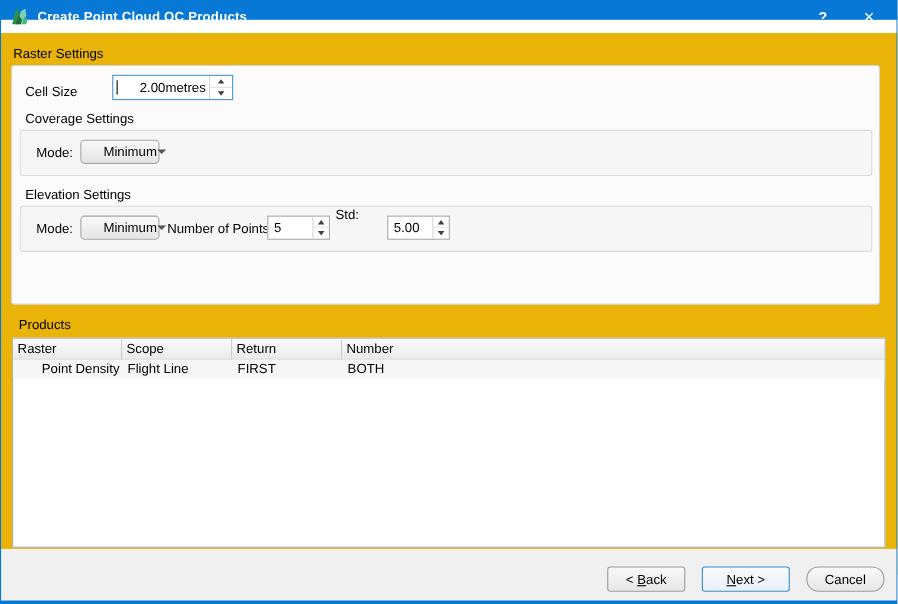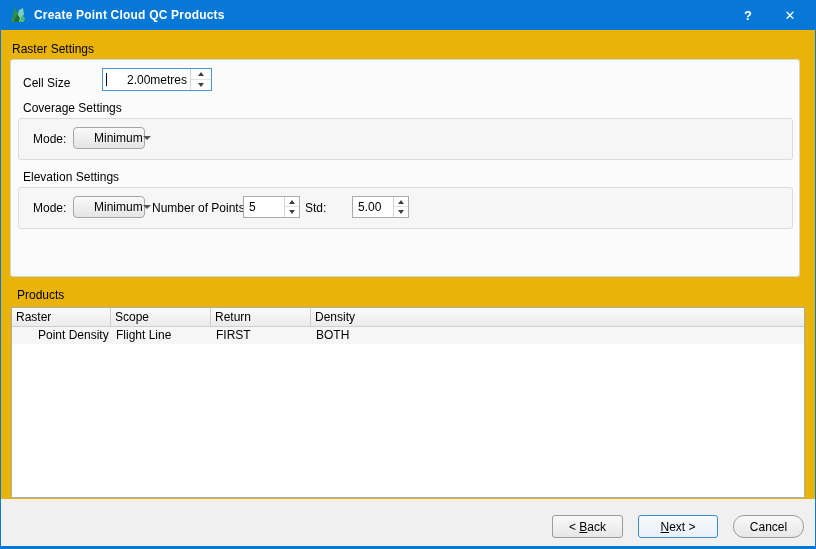--- a/index.html
+++ b/index.html
@@ -7,21 +7,21 @@
   .window {
     position: relative; width: 816px; height: 549px; background: #ffffff;
     font-size: 12px; color: #000; overflow: hidden;
   }
   .win-border {
     position: absolute; inset: 0; border: 1px solid #0778d6; border-bottom-width: 3px;
     pointer-events: none; z-index: 50;
   }
   
   .titlebar {
-    position: absolute; left: 0; top: 0; width: 816px; height: 30px;
+    position: absolute; left: 0; top: 0; width: 816px; height: 18px;
     background: #0778d6; display: flex; align-items: center;
   }
   .app-icon { position: absolute; left: 8px; top: 5px; width: 20px; height: 20px; }
   .title-text {
     position: absolute; left: 34px; top: 0; line-height: 30px;
     color: #ffffff; font-weight: 600; font-size: 12px; letter-spacing: .2px;
   }
   .tb-btn {
     position: absolute; top: 0; height: 30px; display: flex;
     align-items: center; justify-content: center; color: #ffffff; cursor: default;
@@ -162,21 +162,21 @@
       <div class="spin-btns" style="width:15px;">
         <div class="spin-btn up">
             <span class="arr-up"></span>
           </div>
         <div class="spin-btn">
             <span class="arr-dn"></span>
           </div>
       </div>
     </div>
 
-    <span class="field-label" style="left:305px; top:171px;text-align:center;">Std:</span>
+    <span class="field-label" style="left:305px; top:158px;text-align:center;">Std:</span>
 
     <div class="spinbox" style="left:352px; top:166px; width:57px; height:22px;">
       <div class="spin-text" style="padding-left:5px;">
         <span>5.00</span>
       </div>
       <div class="spin-btns" style="width:15px;">
         <div class="spin-btn up">
             <span class="arr-up"></span>
           </div>
         <div class="spin-btn">
@@ -185,21 +185,21 @@
       </div>
     </div>
 
     <span class="sect-label" style="left:17px; top:258px;">Products</span>
 
     <div class="table">
       <div class="thead">
         <div class="th col0">Raster</div>
         <div class="th col1">Scope</div>
         <div class="th col2">Return</div>
-        <div class="th col3">Density</div>
+        <div class="th col3">Number</div>
       </div>
       <div class="trow">
         <div class="td col0 indent">Point Density</div>
         <div class="td col1">Flight Line</div>
         <div class="td col2">FIRST</div>
         <div class="td col3">BOTH</div>
       </div>
     </div>
   </div>
 

